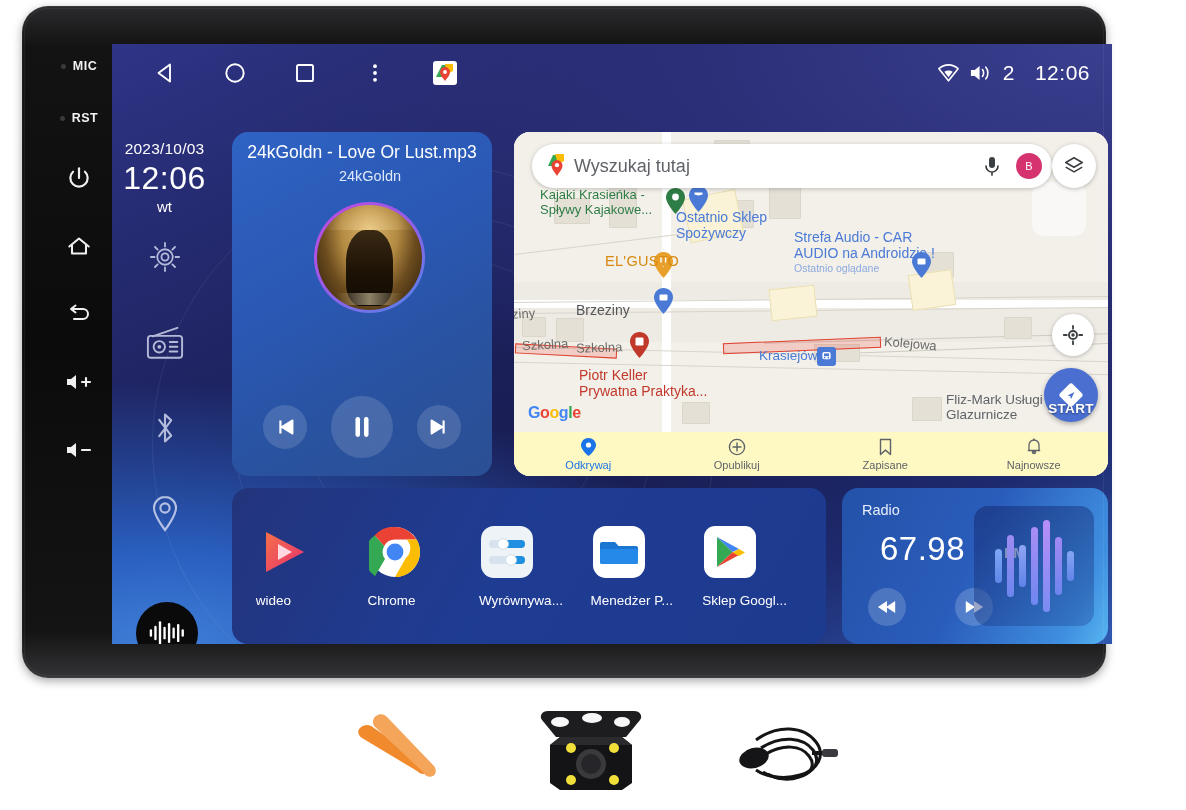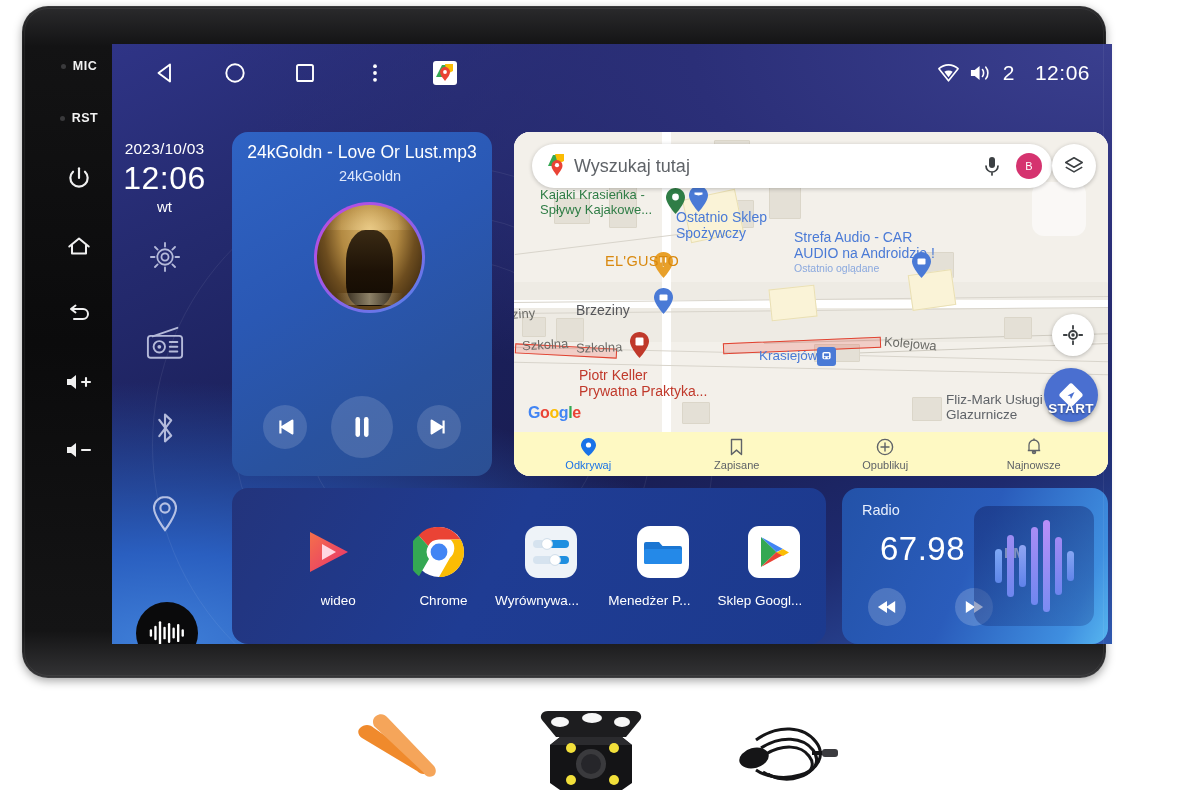--- a/index.html
+++ b/index.html
@@ -121,21 +121,21 @@
   #map-bottombar{position:absolute;left:0;bottom:0;width:100%;height:44px;background:#fef9c3;
     display:flex;align-items:center;}
   .mbb{flex:1;display:flex;flex-direction:column;align-items:center;gap:3px;cursor:pointer;}
   .mbb .t{font-size:11px;color:#5f6368;}
   .mbb.active .t{color:#1a73e8;}
 
   
   #apps{left:120px;top:444px;width:594px;height:156px;
     background:linear-gradient(120deg,#23347c 0%,#1f3c93 45%,#1c3a8e 100%);}
   #apps-row{position:absolute;inset:0;display:flex;align-items:center;justify-content:space-around;padding:0 18px;}
-  .app{width:100px;display:flex;flex-direction:column;align-items:flex-end;gap:13px;cursor:pointer;}
+  .app{width:100px;display:flex;flex-direction:column;align-items:flex-start;gap:13px;cursor:pointer;}
   .app .lbl{color:#fff;font-size:13.5px;max-width:100px;white-space:nowrap;overflow:hidden;text-overflow:ellipsis;text-align:center;}
   .app-ic{width:56px;height:56px;display:flex;align-items:center;justify-content:center;}
 
   
   #radio{left:730px;top:444px;width:266px;height:156px;
     background:linear-gradient(115deg,#2352a8 0%,#2a5cbb 48%,#3f8fe0 86%,#57b6f0 100%);}
   #radio .r-title{position:absolute;left:20px;top:14px;color:#e7eefc;font-size:14.5px;}
   #radio .r-freq{position:absolute;left:38px;top:42px;color:#fff;font-size:33px;letter-spacing:.5px;}
   #radio .r-fm{position:absolute;left:162px;top:56px;color:#dde8fb;font-size:15px;font-weight:bold;}
   .r-btn{position:absolute;width:38px;height:38px;border-radius:50%;background:rgba(255,255,255,.18);
@@ -485,31 +485,31 @@
 
       <div id="map-bottombar">
         <div class="mbb active">
           <svg width="15" height="18" viewBox="0 0 15 18">
             <path d="M7.5 0C3.4 0 0 3.2 0 7.2 0 12 7.5 18 7.5 18S15 12 15 7.2C15 3.2 11.6 0 7.5 0z" fill="#1a73e8"></path>
             <circle cx="7.5" cy="7" r="2.6" fill="#fff"></circle>
           </svg>
           <span class="t">Odkrywaj</span>
         </div>
         <div class="mbb">
-          <svg width="15" height="18" viewBox="0 0 15 18">
-            <path d="M2.5 1.5h10v15l-5-4.4-5 4.4z" fill="none" stroke="#5f6368" stroke-width="1.4" stroke-linejoin="round"></path>
-          </svg>
-          <span class="t">Zapisane</span>
-        </div>
-        <div class="mbb">
           <svg width="18" height="18" viewBox="0 0 18 18">
             <circle cx="9" cy="9" r="7.6" fill="none" stroke="#5f6368" stroke-width="1.4"></circle>
             <path d="M9 5v8M5 9h8" stroke="#5f6368" stroke-width="1.4" stroke-linecap="round"></path>
           </svg>
           <span class="t">Opublikuj</span>
+        </div>
+        <div class="mbb">
+          <svg width="15" height="18" viewBox="0 0 15 18">
+            <path d="M2.5 1.5h10v15l-5-4.4-5 4.4z" fill="none" stroke="#5f6368" stroke-width="1.4" stroke-linejoin="round"></path>
+          </svg>
+          <span class="t">Zapisane</span>
         </div>
         <div class="mbb">
           <svg width="16" height="18" viewBox="0 0 16 18">
             <path d="M3 12.5V7a5 5 0 0 1 10 0v5.5h1.2M1.8 12.5H13M8 15.5a1.6 1.6 0 0 0 1.6-1.6H6.4A1.6 1.6 0 0 0 8 15.5z" fill="none" stroke="#5f6368" stroke-width="1.3" stroke-linejoin="round"></path>
             <path d="M8 2V.8" stroke="#5f6368" stroke-width="1.3" stroke-linecap="round"></path>
           </svg>
           <span class="t">Najnowsze</span>
         </div>
       </div>
     </div>

